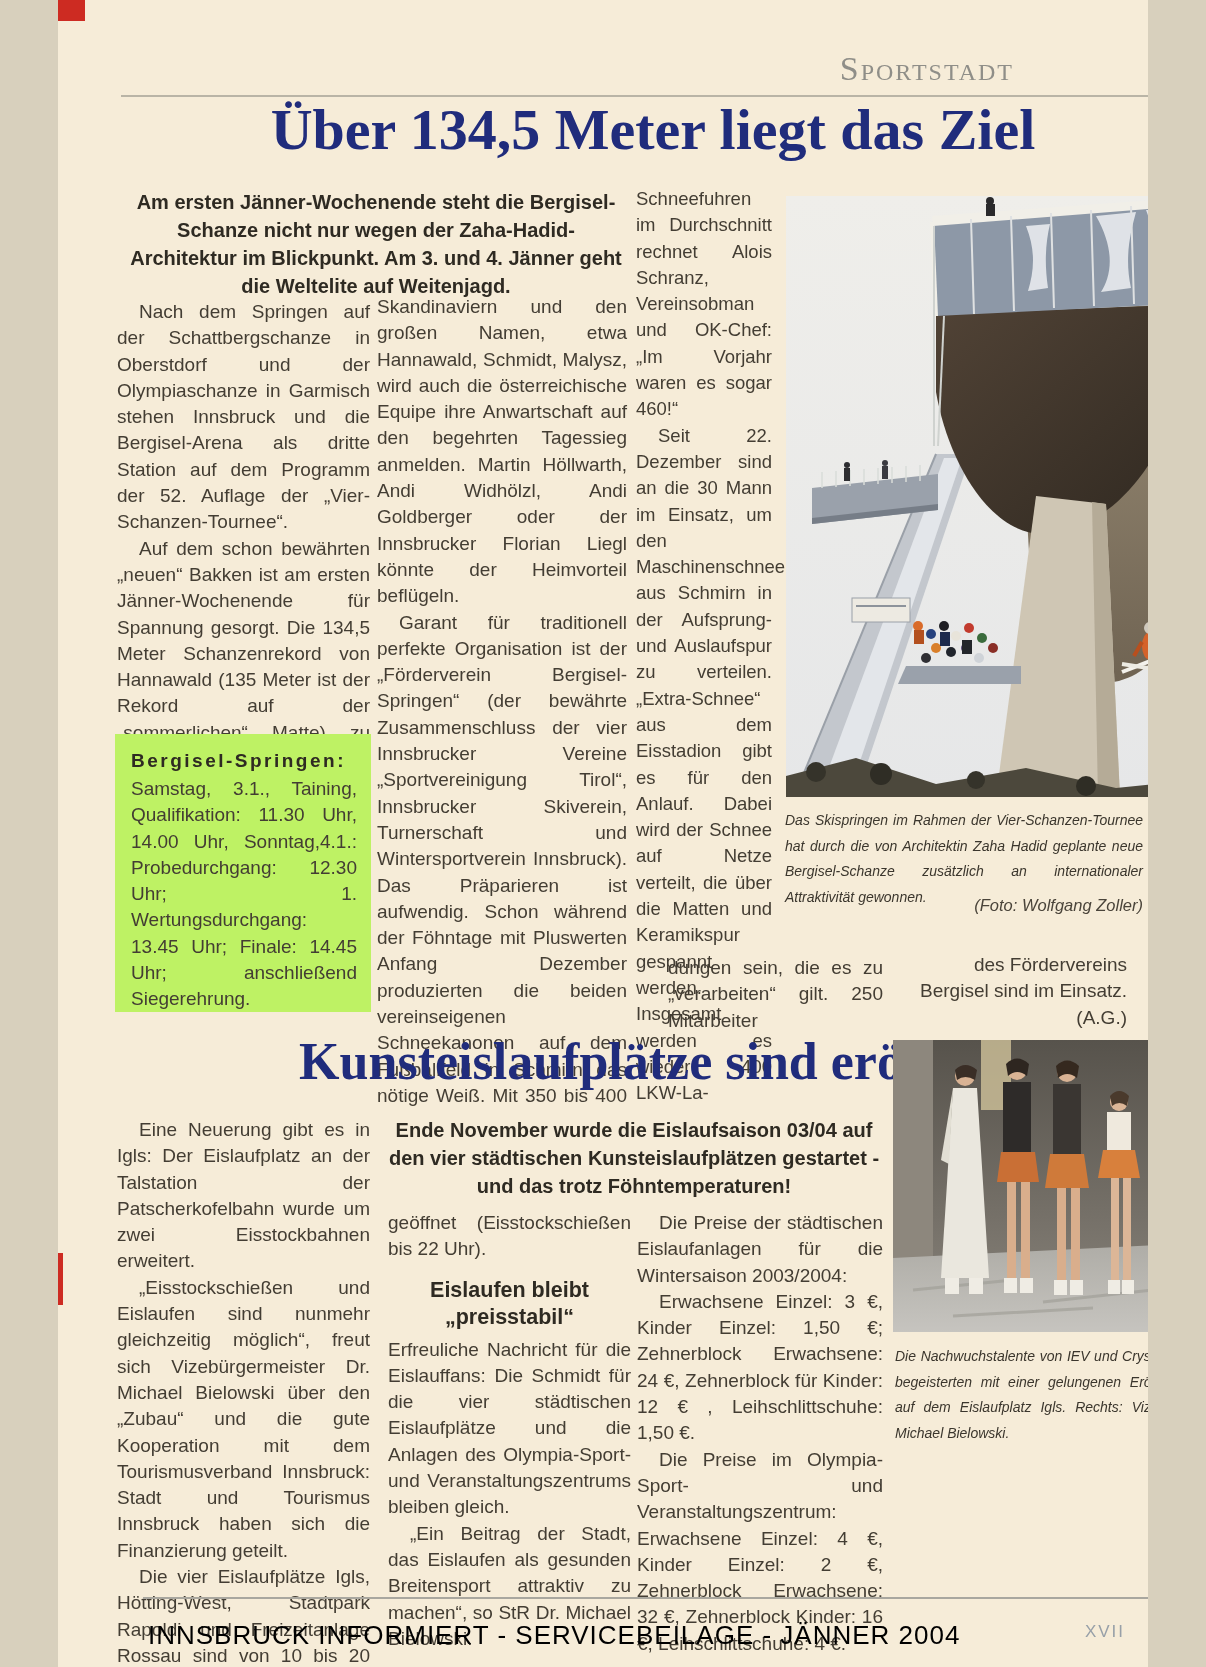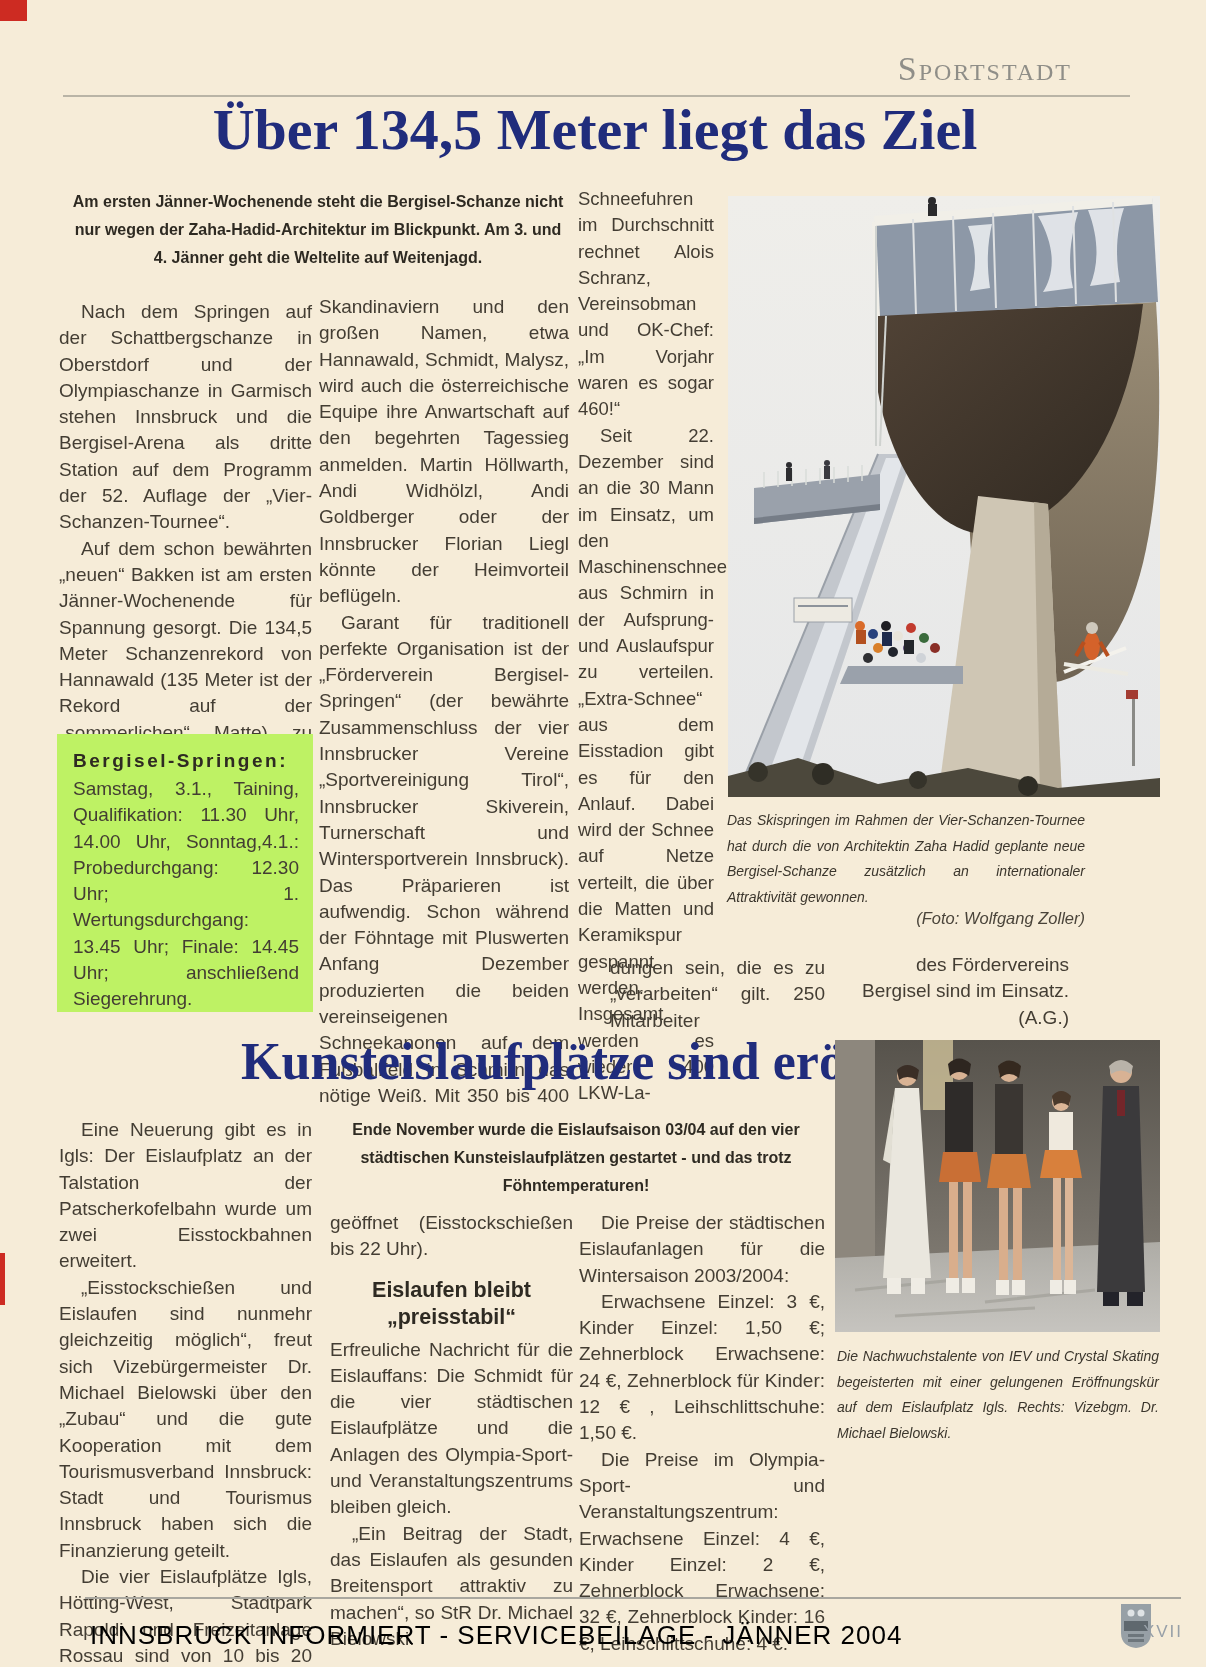--- a/index.html
+++ b/index.html
@@ -1,18 +1,18 @@
 <!DOCTYPE html>
 <html lang="de"><head>
 <meta charset="utf-8">
 <style>
   html,body{margin:0;padding:0;}
   body{background:#d8d0bd;}
   .page{
-    position:relative; width:1206px; height:1667px; margin:0 auto;
+    position:relative; width:1090px; height:1667px; margin:0 auto;
     background:#f6ecd8; overflow:hidden;
     font-family:"Liberation Sans", sans-serif; color:#3e382f;
   }
   
   .artifact-tl{position:absolute;left:0;top:0;width:27px;height:21px;background:#cd2b22;}
   .artifact-l{position:absolute;left:0;top:1253px;width:5px;height:52px;background:#cd2b22;}
 
   .masthead{
     position:absolute; top:50px; right:134px;
     font-family:"Liberation Serif", serif; font-variant:small-caps;
@@ -25,21 +25,21 @@
     font-family:"Liberation Serif", serif; font-weight:bold;
     font-size:58px; text-align:center; color:#202c7c; letter-spacing:0px;
   }
   .h2{
     position:absolute; left:40px; top:1032px; width:1110px; margin:0;
     font-family:"Liberation Serif", serif; font-weight:bold;
     font-size:52px; text-align:center; color:#202c7c;
   }
   .lead{
     position:absolute; margin:0; font-weight:bold; color:#2e2a22;
-    font-size:16px; line-height:28px; text-align:center;
+    font-size:20px; line-height:28px; text-align:center;
   }
   .lead1{left:68px; top:188px; width:500px;}
   .lead2{left:328px; top:1116px; width:496px;}
 
   .col{position:absolute; font-size:19px; line-height:26.3px; text-align:justify; color:#433d33;}
   .col p{margin:0;}
   .col p.ind{text-indent:22px;}
   .col p.cont{text-align-last:justify;}
   .c1a{left:59px;  top:299px;  width:253px;}
   .c2a{left:319px; top:294px;  width:250px;}
@@ -56,21 +56,21 @@
 
   .photo1{position:absolute; left:728px; top:196px; width:432px; height:601px;}
   .photo2{position:absolute; left:835px; top:1040px; width:325px; height:292px;}
 
   .caption{
     position:absolute; margin:0; font-style:italic; font-size:14px;
     line-height:25.5px; color:#3b362d; text-align:justify;
   }
   .cap1{left:727px; top:808px; width:358px;}
   .cap2{left:837px; top:1344px; width:322px;}
-  .credit{text-align:right; font-style:italic; font-size:16.5px; color:#4a443a; margin-top:18px;}
+  .credit{text-align:right; font-style:italic; font-size:16.5px; color:#4a443a; margin-top:5px;}
 
   .c1b{left:59px;  top:1117px; width:253px;}
   .c2b{left:330px; top:1210px; width:243px;}
   .c3b{left:579px; top:1210px; width:246px;}
   .subhead{
     font-weight:bold; font-size:21.5px; line-height:27px; text-align:center;
     color:#2e2a22; margin:14px 0 6px 0 !important;
   }
 
   .footer-rule{position:absolute; left:85px; top:1597px; width:1096px; height:2px; background:#a9a79f;}

